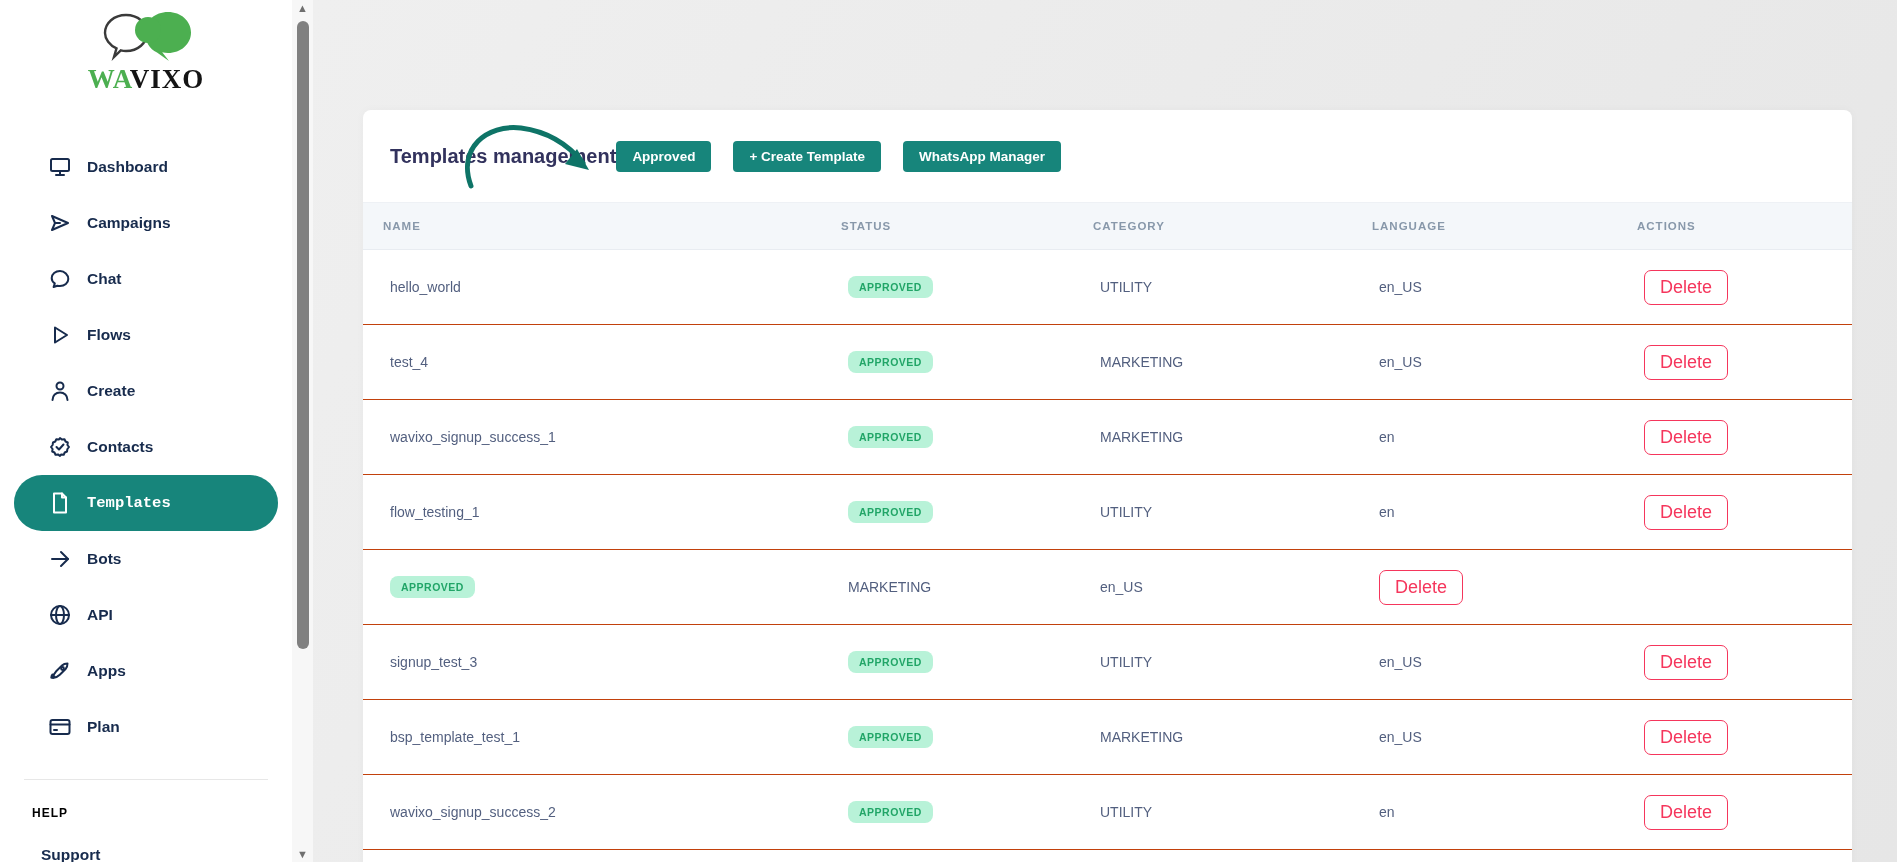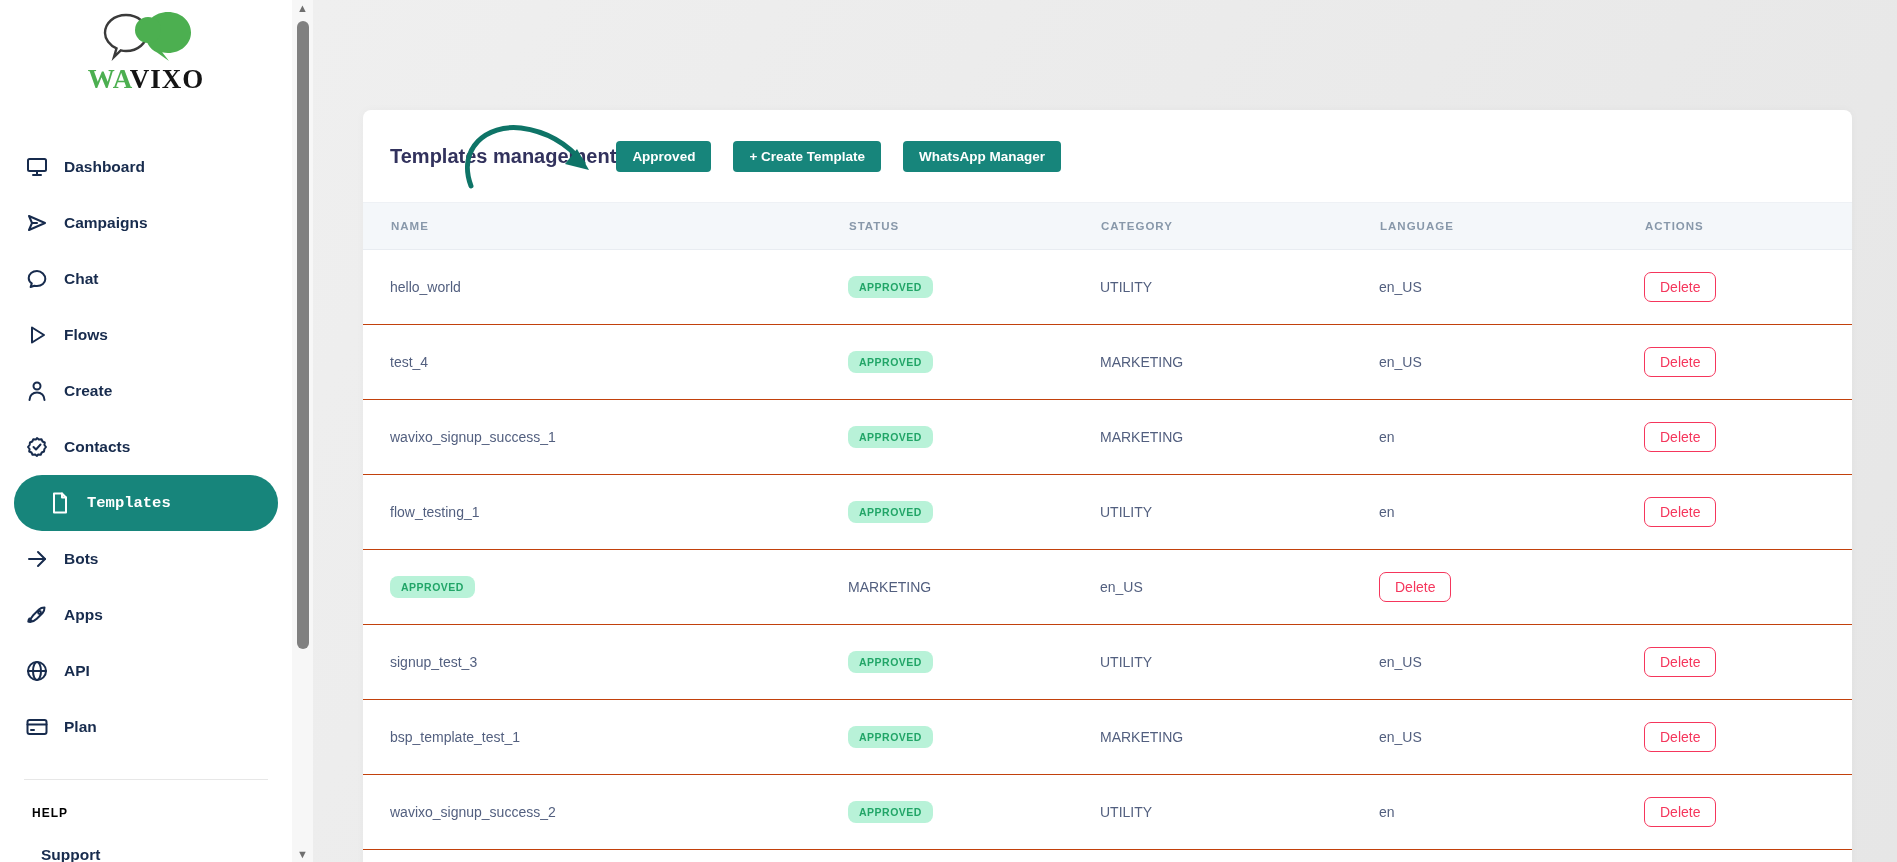--- a/index.html
+++ b/index.html
@@ -8,21 +8,21 @@
 
   
   .sidebar { position:absolute; left:0; top:0; width:292px; height:862px; background:#ffffff; z-index:2; }
   .logo { display:flex; flex-direction:column; align-items:center; padding-top:8px; }
   .logo-bubbles { width:100px; height:58px; }
   .logo-text { font-family:"Liberation Serif", serif; font-weight:700; font-size:27px; letter-spacing:1px; margin-top:-2px; }
   .logo-text .wa { color:#4caf50; }
   .logo-text .vixo { color:#141414; }
 
   .nav { margin-top:44px; }
-  .nav-item { display:flex; align-items:center; height:56px; padding-left:24px; cursor:pointer; color:#172b4d; }
+  .nav-item { display:flex; align-items:center; height:56px; padding-left:47px; cursor:pointer; color:#172b4d; }
   .nav-item .ni-icon { width:26px; height:26px; flex:0 0 26px; display:flex; align-items:center; justify-content:center; }
   .nav-item .ni-icon svg { width:24px; height:24px; stroke:#172b4d; fill:none; stroke-width:2; stroke-linecap:round; stroke-linejoin:round; }
   .nav-item .ni-label { margin-left:14px; font-size:15.5px; font-weight:700; }
   .nav-item.active { background:#17857b; border-radius:28px; margin:0 14px; padding-left:33px; color:#ffffff; height:56px;font-family:Liberation Mono, monospace; }
   .nav-item.active .ni-icon svg { stroke:#ffffff; }
 
   .sb-divider { height:1px; background:#e7e7e7; margin:24px 24px 0 24px; }
   .help-label { margin:26px 0 0 32px; font-size:12px; letter-spacing:1px; color:#000000; font-weight:600; }
   .support-label { margin:26px 0 0 41px; font-size:15.5px; font-weight:700; color:#172b4d; }
 
@@ -39,26 +39,26 @@
 
   .card-header { height:92px; display:flex; align-items:center; justify-content:flex-start; padding:0 26px 0 27px; }
   .card-title { font-size:20px; font-weight:700; color:#32325d; }
   .hdr-buttons { display:flex; gap:22px; }
   .teal-btn { background:#17857b; color:#ffffff; border:none; border-radius:4px; font-family:"Liberation Sans",sans-serif; font-size:13.5px; font-weight:700; padding:8px 16px; cursor:pointer; }
 
   
   .anno-arrow { position:absolute; left:-163px; top:-23px; width:150px; height:75px; pointer-events:none; }
 
   
-  .tbl-head { display:grid; grid-template-columns:458px 252px 279px 265px auto; background:#f4f7fa; height:48px; align-items:center; padding-left:28px; border-top:1px solid #eef1f5; border-bottom:1px solid #e8ecf1; }
+  .tbl-head { display:grid; grid-template-columns:458px 252px 279px 265px auto; background:#f4f7fa; height:48px; align-items:center; padding-left:20px; border-top:1px solid #eef1f5; border-bottom:1px solid #e8ecf1; }
   .tbl-head .th { font-size:11.5px; font-weight:700; letter-spacing:1px; color:#8898aa; text-transform:uppercase; }
   .tbl-row { display:grid; grid-template-columns:458px 252px 279px 265px auto; height:75px; align-items:center; padding-left:27px; border-bottom:1px solid #c2410c; background:#ffffff; }
   .cell { font-size:14px; color:#525f7f; }
   .badge-approved { display:inline-block; background:#b8f2d8; color:#21a567; font-size:10.5px; font-weight:700; letter-spacing:0.5px; padding:5px 11px; border-radius:8px; }
-  .delete-btn { background:#ffffff; border:1px solid #f5365c; color:#f5365c; font-family:"Liberation Sans",sans-serif; font-size:14px; padding:6px 15px; border-radius:7px; cursor:pointer; }
+  .delete-btn { background:#ffffff; border:1px solid #f5365c; color:#f5365c; font-family:"Liberation Sans",sans-serif; font-size:18px; padding:6px 15px; border-radius:7px; cursor:pointer; }
 </style>
 </head>
 <body>
 
 <div class="sidebar">
   <div class="logo">
     <svg class="logo-bubbles" viewBox="0 0 100 58">
       <path d="M72 4c13 0 23 9 23 20.5S85 45 72 45c-2 0-4-.2-5.8-.7L73 53l-12-8.5C53.5 41 49 33.5 49 24.5 49 13 59 4 72 4z" fill="#4caf50"></path>
       <path d="M30 7c12 0 21 8 21 18 0 10-9 18-21 18-1.8 0-3.6-.2-5.2-.6L18 49l2.5-8.6C13.5 37.2 9 31 9 25 9 15 18 7 30 7z" fill="#ffffff" stroke="#3a3a3a" stroke-width="2.4"></path>
       <circle cx="52" cy="22" r="13" fill="#4caf50"></circle>
@@ -136,36 +136,36 @@
         <svg viewBox="0 0 24 24">
             <line x1="4" y1="12" x2="20" y2="12"></line>
             <polyline points="13,5 20,12 13,19"></polyline>
           </svg>
       </span>
       <span class="ni-label">Bots</span>
     </div>
     <div class="nav-item">
       <span class="ni-icon">
         <svg viewBox="0 0 24 24">
+            <circle cx="12" cy="12" r="9"></circle>
+            <ellipse cx="12" cy="12" rx="4" ry="9"></ellipse>
+            <line x1="3" y1="12" x2="21" y2="12"></line>
+          </svg>
+      </span>
+      <span class="ni-label">API</span>
+    </div>
+    <div class="nav-item">
+      <span class="ni-icon">
+        <svg viewBox="0 0 24 24">
             <path d="M5 19c.3-2.8 1.4-5 3.2-6.8L14 6.4C16 4.5 19.5 4.5 19.5 4.5s0 3.5-1.9 5.5l-5.8 5.8C10 17.6 7.8 18.7 5 19z"></path>
             <circle cx="14.5" cy="9.5" r="1.4"></circle>
             <path d="M4.5 15.5c-1 1-1.2 3.2-1.2 3.2s2.2-.2 3.2-1.2"></path>
           </svg>
       </span>
       <span class="ni-label">Apps</span>
-    </div>
-    <div class="nav-item">
-      <span class="ni-icon">
-        <svg viewBox="0 0 24 24">
-            <circle cx="12" cy="12" r="9"></circle>
-            <ellipse cx="12" cy="12" rx="4" ry="9"></ellipse>
-            <line x1="3" y1="12" x2="21" y2="12"></line>
-          </svg>
-      </span>
-      <span class="ni-label">API</span>
     </div>
     <div class="nav-item">
       <span class="ni-icon">
         <svg viewBox="0 0 24 24">
             <rect x="2.5" y="5" width="19" height="14" rx="2"></rect>
             <line x1="2.5" y1="9.5" x2="21.5" y2="9.5"></line>
             <line x1="6" y1="15" x2="9" y2="15"></line>
           </svg>
       </span>
       <span class="ni-label">Plan</span>

